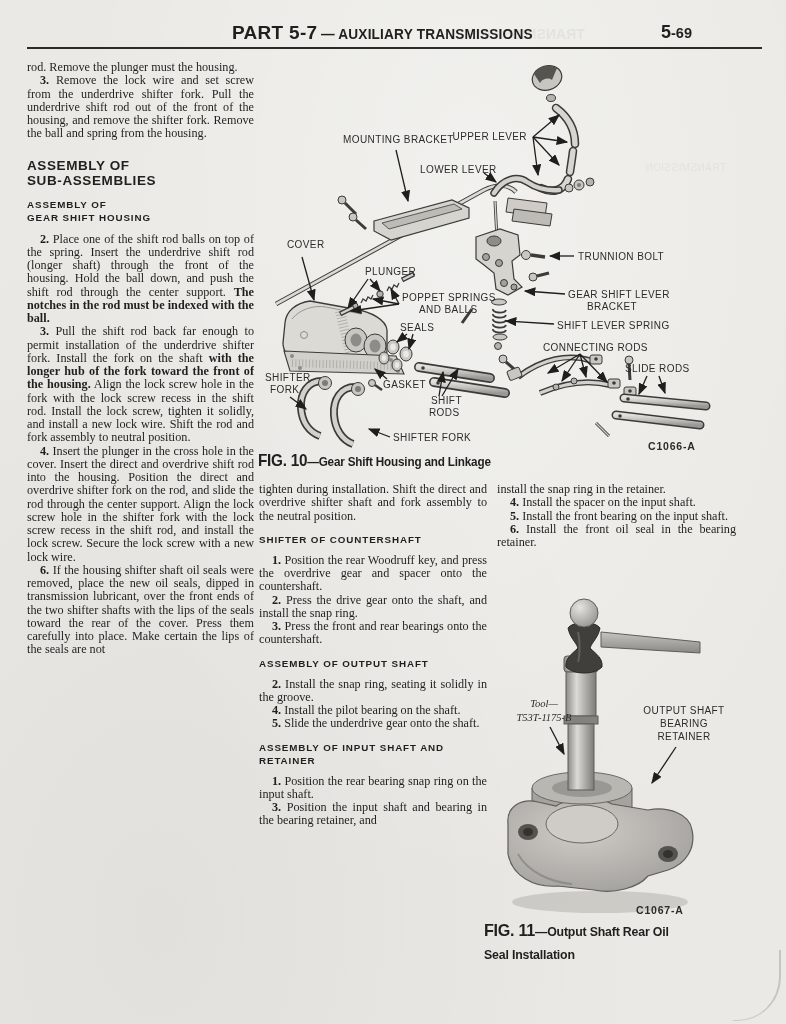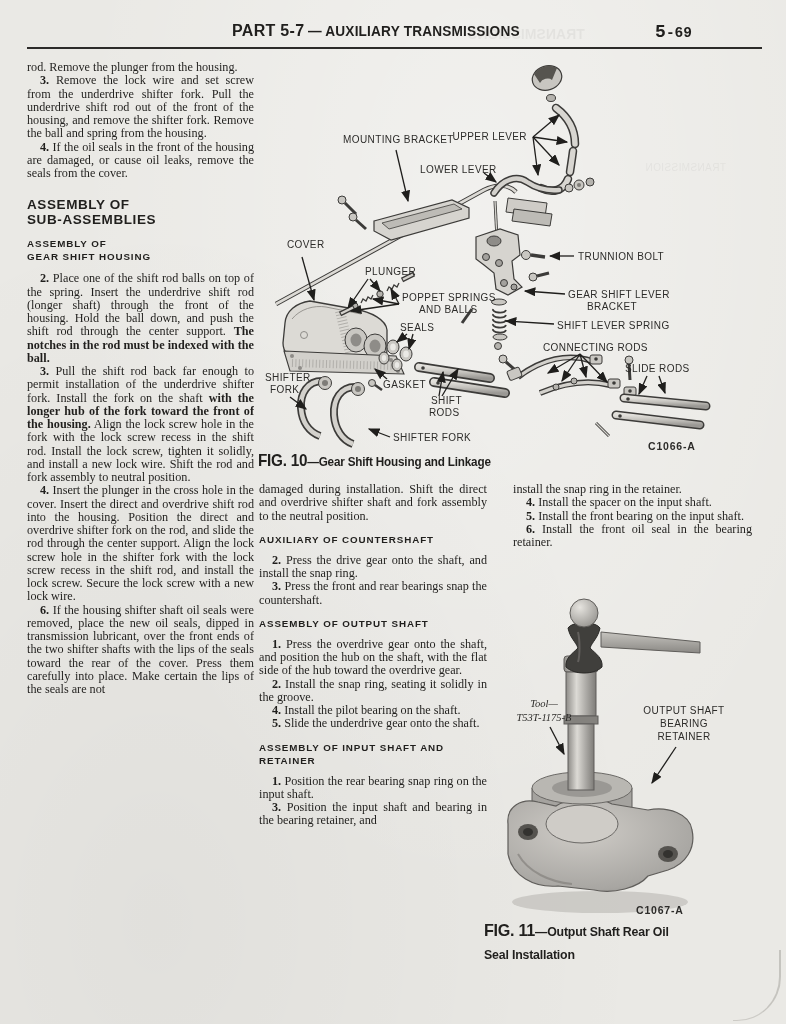--- a/index.html
+++ b/index.html
@@ -6,31 +6,31 @@
   .page{
     position:relative;width:786px;height:1024px;margin:0 auto;overflow:hidden;
     background:
       radial-gradient(ellipse at 60% 20%, rgba(255,255,255,.35), rgba(0,0,0,0) 60%),
       radial-gradient(ellipse at 20% 90%, rgba(0,0,0,.04), rgba(0,0,0,0) 55%),
       #eae9e5;
     font-family:"Liberation Serif", serif;color:#201f1d;
   }
   
   .hdr-title{position:absolute;left:232px;top:22px;white-space:nowrap;}
-  .part-bold{font-family:"Liberation Sans",sans-serif;font-weight:bold;font-size:16px;letter-spacing:.3px;}
+  .part-bold{font-family:"Liberation Sans",sans-serif;font-weight:bold;font-size:19px;letter-spacing:.3px;}
   .part-rest{font-family:"Liberation Sans",sans-serif;font-weight:bold;font-size:14.5px;letter-spacing:.2px;display:inline-block;transform:scaleX(.94);transform-origin:left bottom;}
-  .page-num{position:absolute;right:94px;top:22px;font-family:Liberation Mono, monospace;font-weight:bold;}
+  .page-num{position:absolute;right:94px;top:22px;font-family:Liberation Sans, sans-serif;font-weight:bold;}
   .pn-b{font-size:18px;} .pn-r{font-size:14.5px;}
   .hdr-rule{position:absolute;left:27px;right:24px;top:47px;height:2px;background:#2c2b29;}
   .ghost{position:absolute;opacity:.07;transform:scaleX(-1);font-family:"Liberation Sans",sans-serif;font-weight:bold;color:#555;filter:blur(.4px);pointer-events:none;}
   
   .col{position:absolute;font-size:12.2px;line-height:13.25px;text-align:justify;}
   .col-left{left:27px;top:61px;width:227px;height:906px;overflow:hidden;}
   .col-mid{left:259px;top:483px;width:228px;height:497px;overflow:hidden;}
-  .col-right{left:513px;top:483px;width:239px;height:118px;overflow:hidden;}
+  .col-right{left:497px;top:483px;width:239px;height:118px;overflow:hidden;}
   .para{margin:0;text-indent:13px;}
   .para.noindent{text-indent:0;}
   .para b{font-weight:bold;}
   .h-main{font-family:"Liberation Sans",sans-serif;font-weight:bold;font-size:13.5px;line-height:15px;letter-spacing:.6px;margin:17px 0 10px;text-align:left;}
   .h-sub,.mc-h{font-family:"Liberation Sans",sans-serif;font-weight:bold;font-size:9.8px;line-height:13px;letter-spacing:.9px;margin:0 0 9px;text-align:left;}
   .mc-h{margin:10px 0 8px;}
   
   .fig10{position:absolute;left:256px;top:50px;width:524px;height:402px;}
   .fig11{position:absolute;left:498px;top:592px;width:246px;height:328px;}
   .fig-cap{position:absolute;font-family:"Liberation Sans",sans-serif;font-weight:bold;line-height:22px;}
@@ -53,23 +53,22 @@
     <span class="part-bold">PART 5-7</span>
     <span class="part-rest">— AUXILIARY TRANSMISSIONS</span>
   </div>
   <div class="page-num">
     <span class="pn-b">5</span><span class="pn-r">-69</span>
   </div>
   <div class="hdr-rule"></div>
 
   <div class="col col-left">
     <div>
-        <p class="para noindent"><span>rod. Remove the plunger from the housing.</span></p>
+        <p class="para noindent"><span>rod. Remove the plunger must the housing.</span></p>
         <p class="para"><b>3. </b><span>Remove the lock wire and set screw from the underdrive shifter fork. Pull the underdrive shift rod out of the front of the housing, and remove the shifter fork. Remove the ball and spring from the housing.</span></p>
-        <p class="para"><b>4. </b><span>If the oil seals in the front of the housing are damaged, or cause oil leaks, remove the seals from the cover.</span></p>
       </div>
     <div class="h-main">ASSEMBLY OF<br>SUB-ASSEMBLIES</div>
     <div class="h-sub">ASSEMBLY OF<br>GEAR SHIFT HOUSING</div>
     <div>
         <p class="para"><b>2. </b><span>Place one of the shift rod balls on top of the spring. Insert the underdrive shift rod (longer shaft) through the front of the housing. Hold the ball down, and push the shift rod through the center support. </span><b>The notches in the rod must be indexed with the ball.</b></p>
         <p class="para"><b>3. </b><span>Pull the shift rod back far enough to permit installation of the underdrive shifter fork. Install the fork on the shaft </span><b>with the longer hub of the fork toward the front of the housing.</b><span> Align the lock screw hole in the fork with the lock screw recess in the shift rod. Install the lock screw, tighten it solidly, and install a new lock wire. Shift the rod and fork assembly to neutral position.</span></p>
         <p class="para"><b>4. </b><span>Insert the plunger in the cross hole in the cover. Insert the direct and overdrive shift rod into the housing. Position the direct and overdrive shifter fork on the rod, and slide the rod through the center support. Align the lock screw hole in the shifter fork with the lock screw recess in the shift rod, and install the lock screw. Secure the lock screw with a new lock wire.</span></p>
         <p class="para"><b>6. </b><span>If the housing shifter shaft oil seals were removed, place the new oil seals, dipped in transmission lubricant, over the front ends of the two shifter shafts with the lips of the seals toward the rear of the cover. Press them carefully into place. Make certain the lips of the seals are not</span></p>
       </div>
   </div>
@@ -303,30 +302,30 @@
     <text x="137" y="390">SHIFTER FORK</text>
     <text x="392" y="399" class="code">C1066-A</text>
   </svg>
 
   <div class="fig-cap cap10">
     <span class="fig-num">FIG. 10</span><span class="fig-rest">—Gear Shift Housing and Linkage</span>
   </div>
 
   <div class="col col-mid">
     <div>
-        <p class="para noindent"><span>damaged during installation. Shift the direct and overdrive shifter shaft and fork assembly to the neutral position.</span></p>
-      </div>
-    <div class="mc-h">AUXILIARY OF COUNTERSHAFT</div>
-    <div>
+        <p class="para noindent"><span>tighten during installation. Shift the direct and overdrive shifter shaft and fork assembly to the neutral position.</span></p>
+      </div>
+    <div class="mc-h">SHIFTER OF COUNTERSHAFT</div>
+    <div>
+        <p class="para"><b>1. </b><span>Position the rear Woodruff key, and press the overdrive gear and spacer onto the countershaft.</span></p>
         <p class="para"><b>2. </b><span>Press the drive gear onto the shaft, and install the snap ring.</span></p>
-        <p class="para"><b>3. </b><span>Press the front and rear bearings snap the countershaft.</span></p>
+        <p class="para"><b>3. </b><span>Press the front and rear bearings onto the countershaft.</span></p>
       </div>
     <div class="mc-h">ASSEMBLY OF OUTPUT SHAFT</div>
     <div>
-        <p class="para"><b>1. </b><span>Press the overdrive gear onto the shaft, and position the hub on the shaft, with the flat side of the hub toward the overdrive gear.</span></p>
         <p class="para"><b>2. </b><span>Install the snap ring, seating it solidly in the groove.</span></p>
         <p class="para"><b>4. </b><span>Install the pilot bearing on the shaft.</span></p>
         <p class="para"><b>5. </b><span>Slide the underdrive gear onto the shaft.</span></p>
       </div>
     <div class="mc-h">ASSEMBLY OF INPUT SHAFT AND<br>RETAINER</div>
     <div>
         <p class="para"><b>1. </b><span>Position the rear bearing snap ring on the input shaft.</span></p>
         <p class="para"><b>3. </b><span>Position the input shaft and bearing in the bearing retainer, and</span></p>
       </div>
   </div>

